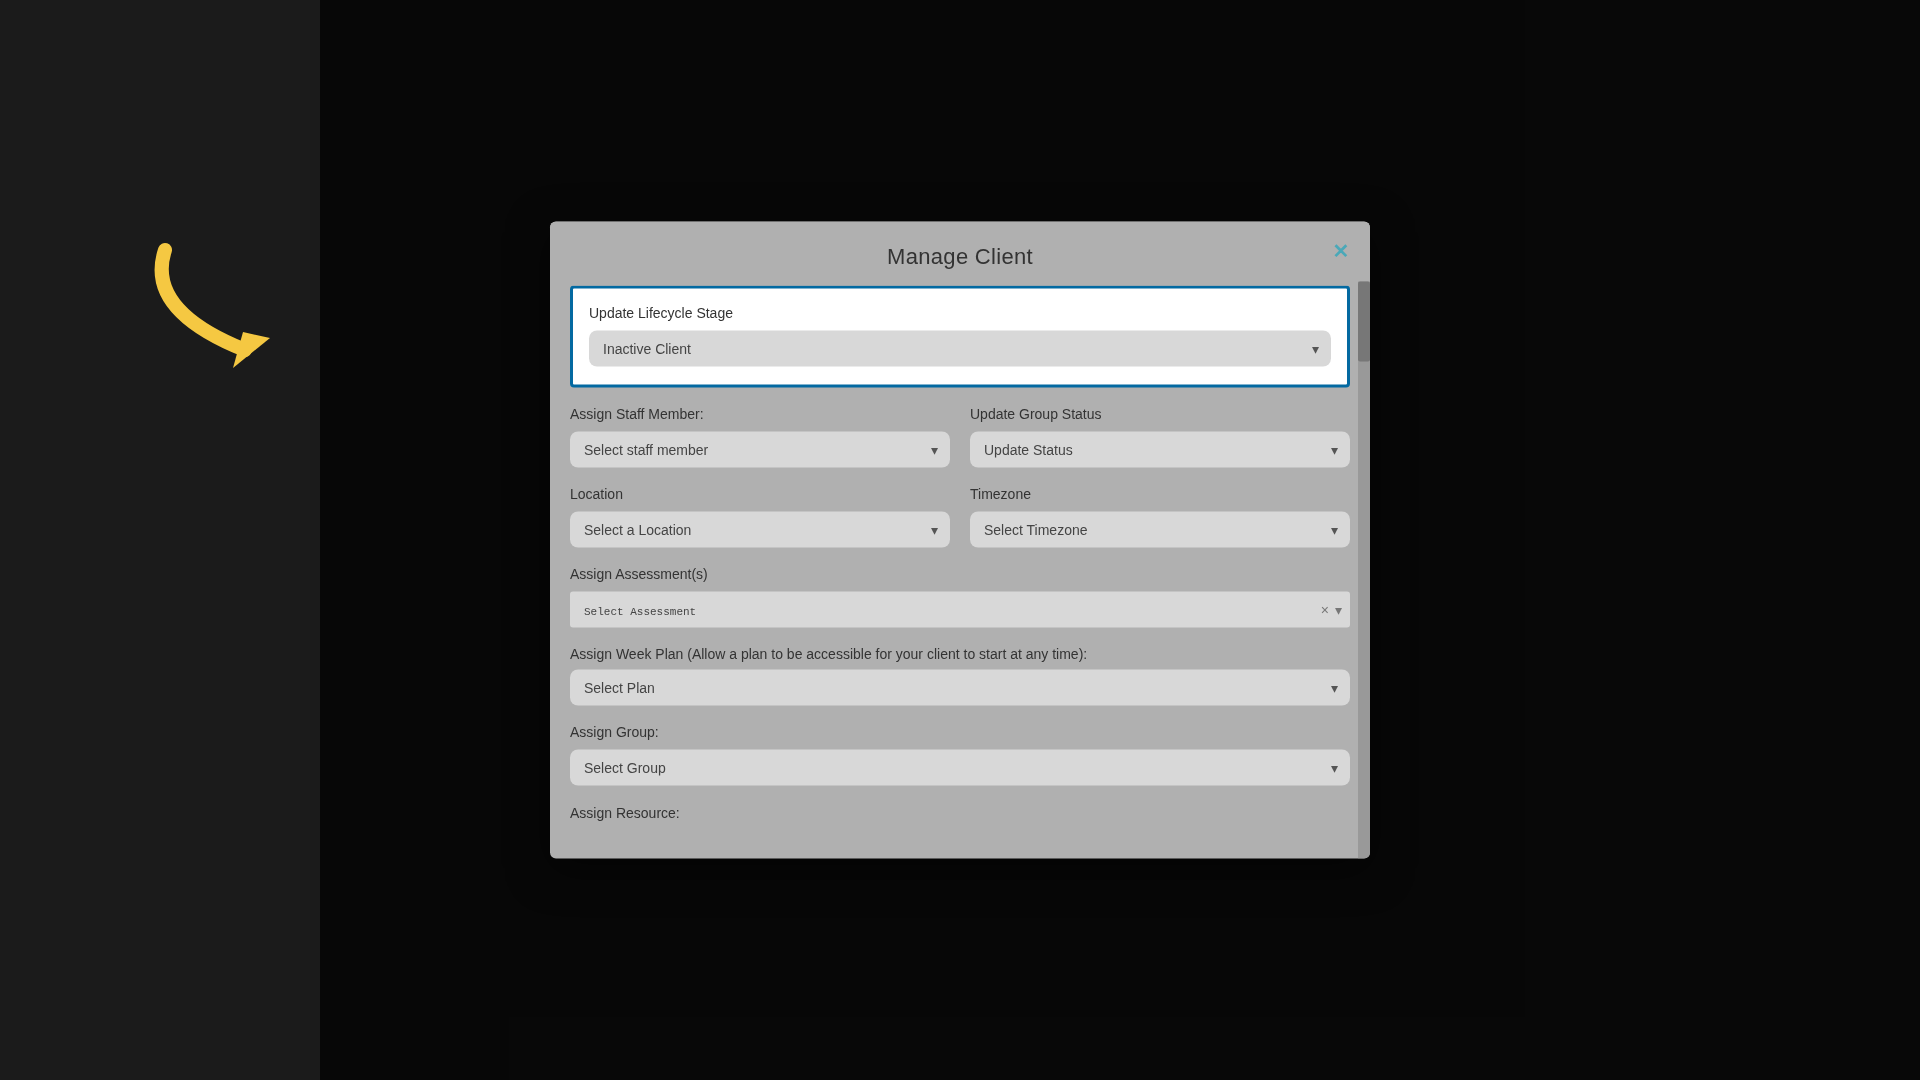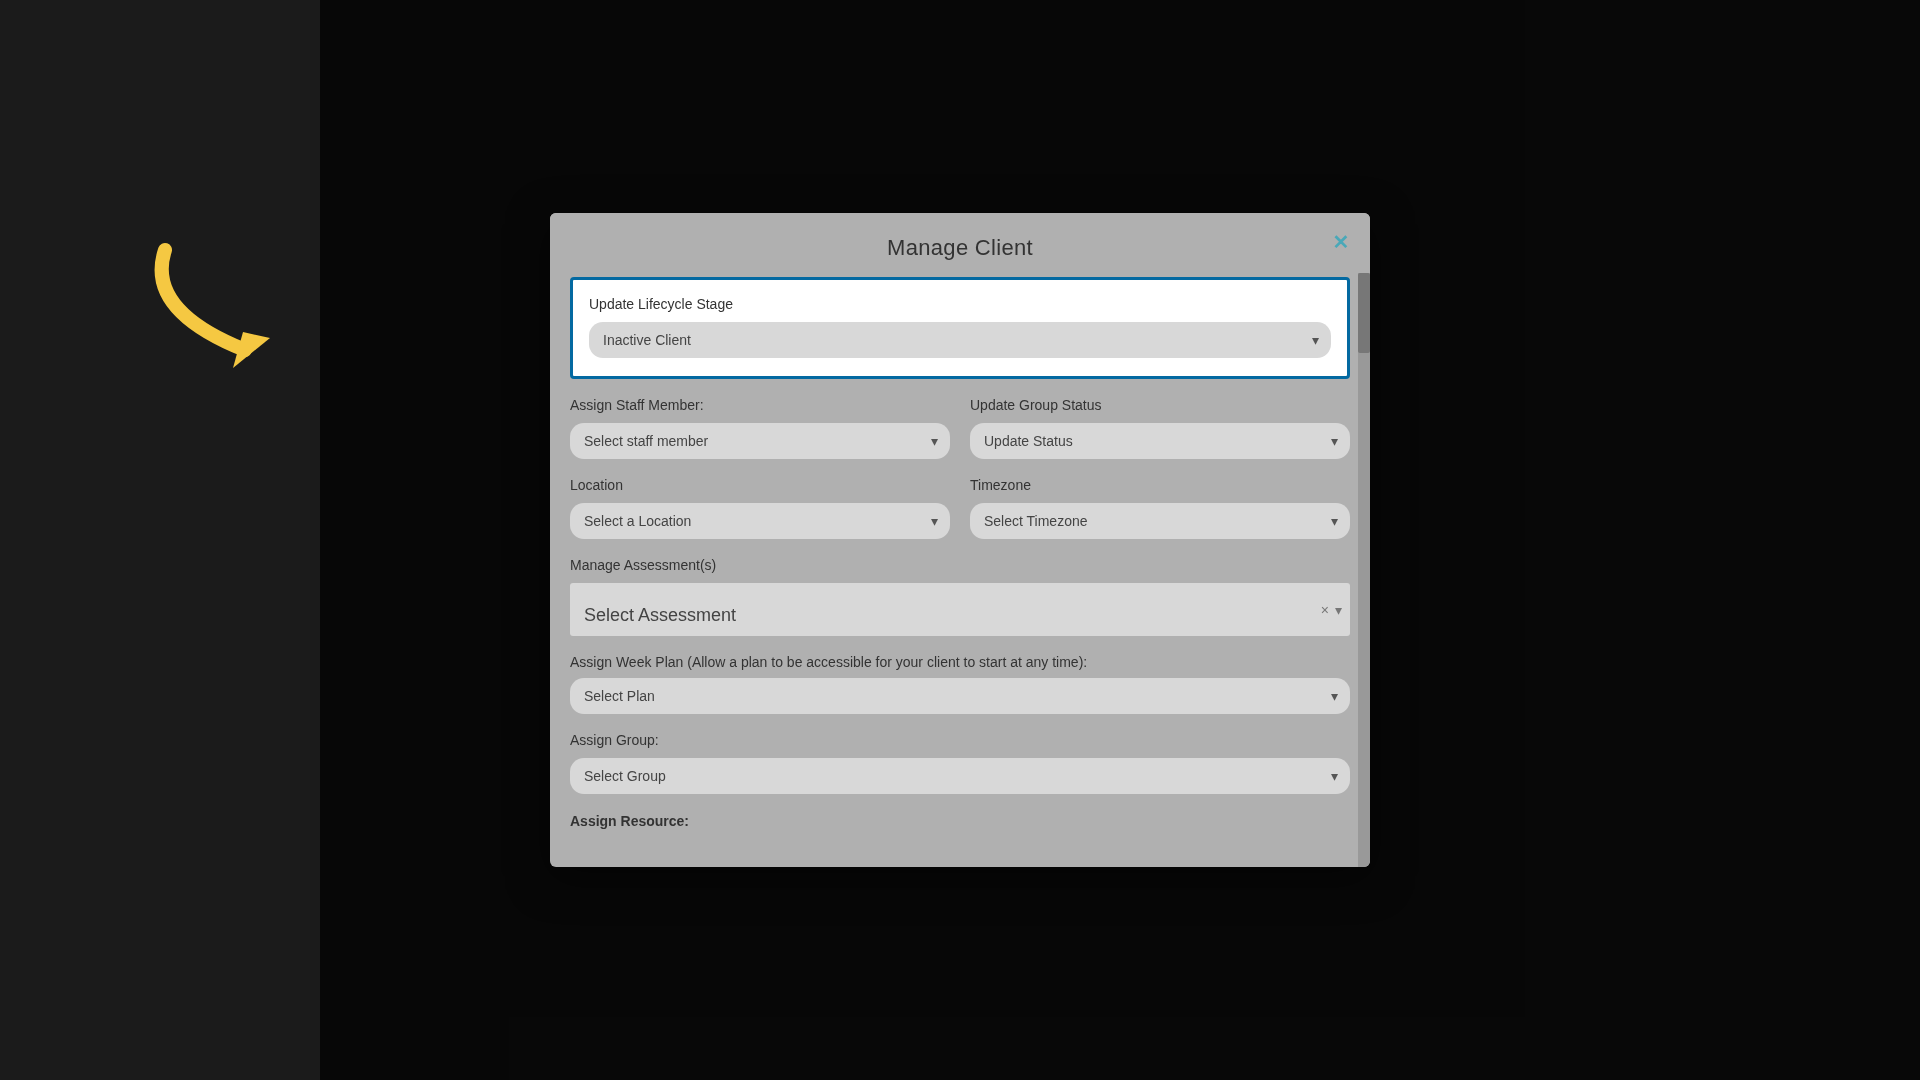--- a/index.html
+++ b/index.html
@@ -133,21 +133,21 @@
       color: #333;
       margin-bottom: 10px;
       font-weight: 400;
     }
 
     
     .dropdown {
       width: 100%;
       background: #d8d8d8;
       border: none;
-      border-radius: 14px;
+      border-radius: 8px;
       padding: 10px 14px;
       font-size: 14px;
       color: #444;
       appearance: none;
       -webkit-appearance: none;
       cursor: pointer;
       position: relative;
     }
 
     .dropdown-wrapper {
@@ -188,24 +188,25 @@
     .assessment-wrapper {
       position: relative;
       width: 100%;
     }
 
     .assessment-dropdown {
       width: 100%;
       background: #d8d8d8;
       border: none;
       border-radius: 3px;
-      padding: 22px 60px 10px 14px;
-      font-size: 18px;
+      padding: 14px 60px 10px 14px;
+      font-size: 11px;
       color: #444;
       cursor: pointer;
+      font-family: Liberation Mono, monospace;
     }
 
     .assessment-actions {
       position: absolute;
       right: 8px;
       top: 50%;
       transform: translateY(-50%);
       display: flex;
       align-items: center;
       gap: 6px;
@@ -225,21 +226,21 @@
     .assign-week-label {
       font-size: 14px;
       color: #333;
       margin-bottom: 8px;
       font-weight: 400;
     }
 
     .assign-resource-label {
       font-size: 14px;
       color: #333;
-      font-weight: 700;
+      font-weight: 400;
       margin-top: 19px;
     }
   </style>
 </head>
 <body>
 
 <div class="bg-overlay"></div>
 
 <div class="sidebar-hint"></div>
 
@@ -306,21 +307,21 @@
         <div class="section-label">Timezone</div>
         <div class="dropdown-wrapper">
           <select class="dropdown">
             <option>Select Timezone</option>
           </select>
         </div>
       </div>
     </div>
 
     <div class="full-width">
-      <div class="section-label">Manage Assessment(s)</div>
+      <div class="section-label">Assign Assessment(s)</div>
       <div class="assessment-wrapper">
         <div class="assessment-dropdown">
           <span>Select Assessment</span>
         </div>
         <div class="assessment-actions">
           <span class="assessment-x">×</span>
           <span class="assessment-arrow">▾</span>
         </div>
       </div>
     </div>

